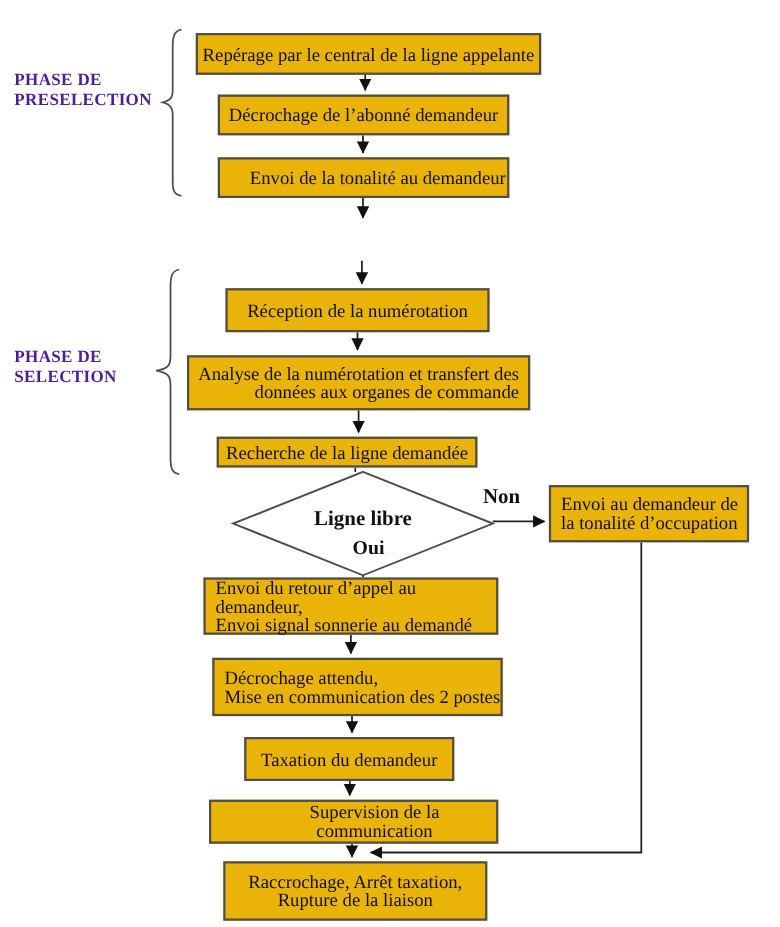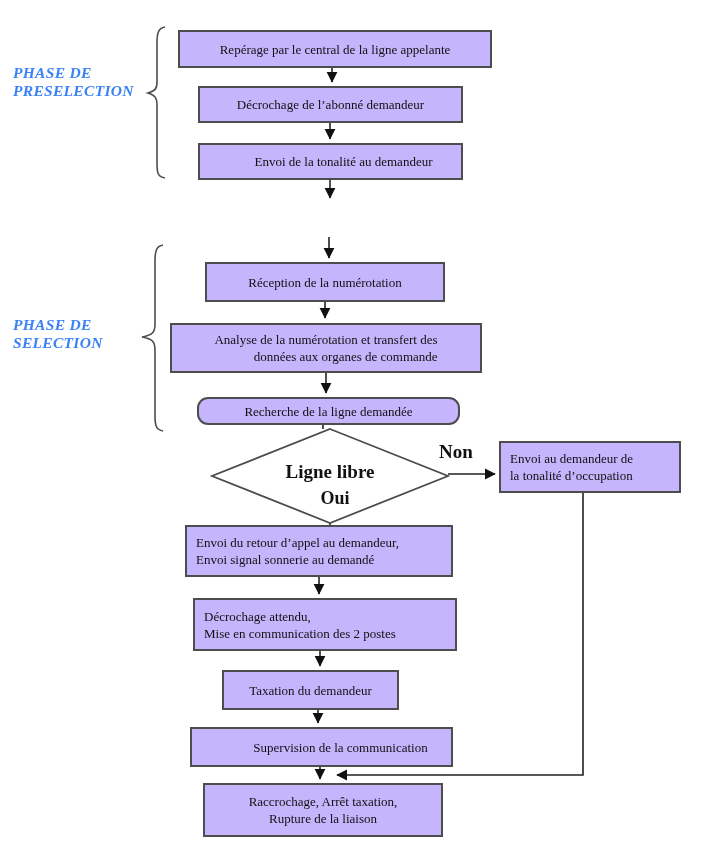--- a/index.html
+++ b/index.html
@@ -9,45 +9,44 @@
     background:#ffffff;
     font-family:"Liberation Serif","DejaVu Serif",serif;
     color:#111111;
     overflow:hidden;
   }
   #connectors{position:absolute;left:0;top:0;width:709px;height:843px;pointer-events:none;}
   .box{
     position:absolute;
     box-sizing:border-box;
     border:2px solid #4d4d4d;
-    background:#c4b5fd;
+    background:#eab308;
     display:flex;
     align-items:center;
     justify-content:center;
-    font-size:13px;
+    font-size:17px;
     line-height:17px;
     text-align:center;
     color:#111111;
   }
   .box.multi{white-space:pre-line;}
   .box.leftalign{
     justify-content:flex-start;
     text-align:left;
     padding-left:9px;
     padding-right:0;
   }
   .phase-label{
     position:absolute;
     font-weight:bold;
     font-size:15.5px;
     line-height:18px;
     letter-spacing:0.3px;
     white-space:pre-line;
-    color:#3b82f6;
-    font-style:italic;
+    color:#4c1d95;
   }
   .decision-text{
     position:absolute;
     font-weight:bold;
     color:#111111;
     text-align:center;
   }
   #decision-question{left:255px;top:461px;width:150px;font-size:19px;}
   #decision-yes{left:295px;top:488px;width:80px;font-size:18px;}
   #decision-no{left:430px;top:441px;width:52px;font-size:19px;}
@@ -101,35 +100,35 @@
   <div class="box" style="left:198px;top:86px;width:265px;height:37px;">Décrochage de l’abonné demandeur</div>
 
   <div class="box" style="left:198px;top:143px;width:265px;height:37px;padding-left:26px;">Envoi de la tonalité au demandeur</div>
 
 
   <div class="box" style="left:205px;top:262px;width:240px;height:40px;">Réception de la numérotation</div>
 
   <div class="box multi" style="left:170px;top:323px;width:312px;height:50px;text-align:right;">Analyse de la numérotation et transfert des
 données aux organes de commande</div>
 
-  <div class="box" style="left:197px;top:397px;width:263px;height:28px;border-radius:11px;">Recherche de la ligne demandée</div>
+  <div class="box" style="left:197px;top:397px;width:237px;height:28px;">Recherche de la ligne demandée</div>
 
   <div class="decision-text" id="decision-question">Ligne libre</div>
   <div class="decision-text" id="decision-yes">Oui</div>
   <div class="decision-text" id="decision-no">Non</div>
 
   <div class="box multi leftalign" style="left:499px;top:441px;width:182px;height:52px;">Envoi au demandeur de
 la tonalité d’occupation</div>
 
   <div class="box multi leftalign" style="left:185px;top:525px;width:268px;height:52px;">Envoi du retour d’appel au demandeur,
 Envoi signal sonnerie au demandé</div>
 
   <div class="box multi leftalign" style="left:193px;top:598px;width:264px;height:53px;">Décrochage attendu,
 Mise en communication des 2 postes</div>
 
-  <div class="box" style="left:222px;top:670px;width:177px;height:40px;">Taxation du demandeur</div>
+  <div class="box" style="left:222px;top:670px;width:191px;height:40px;">Taxation du demandeur</div>
 
   <div class="box" style="left:190px;top:727px;width:263px;height:40px;padding-left:38px;">Supervision de la communication</div>
 
   <div class="box multi" style="left:203px;top:783px;width:240px;height:54px;">Raccrochage, Arrêt taxation,
 Rupture de la liaison</div>
 
 </div>
 
 </body></html>

